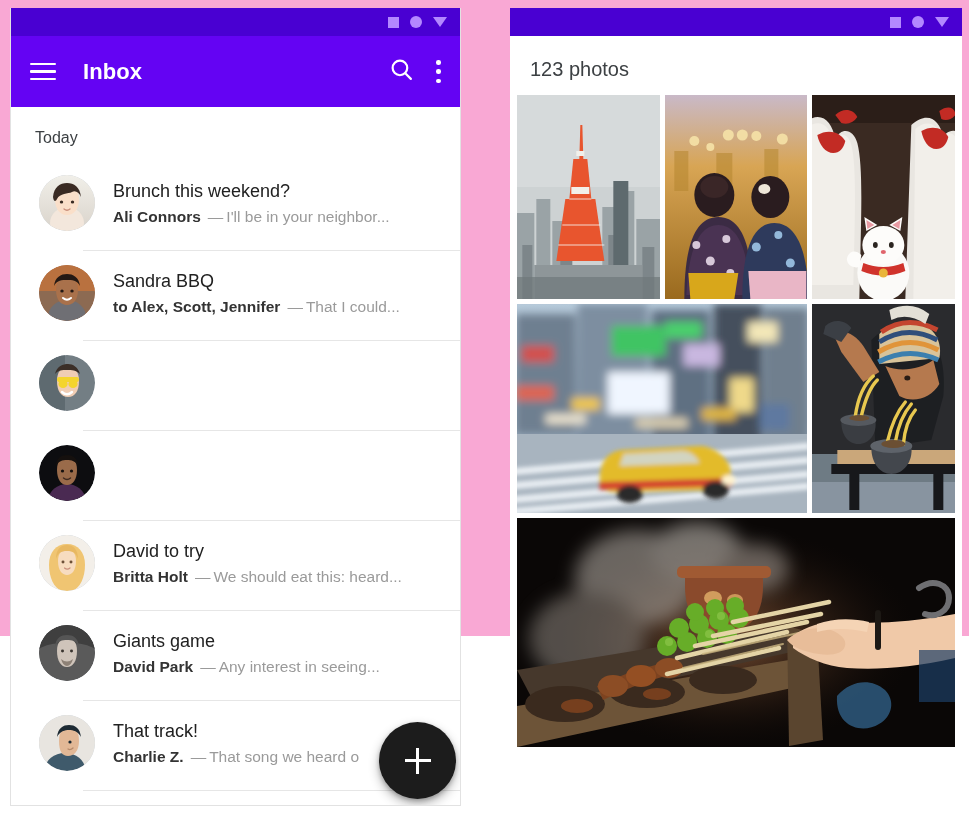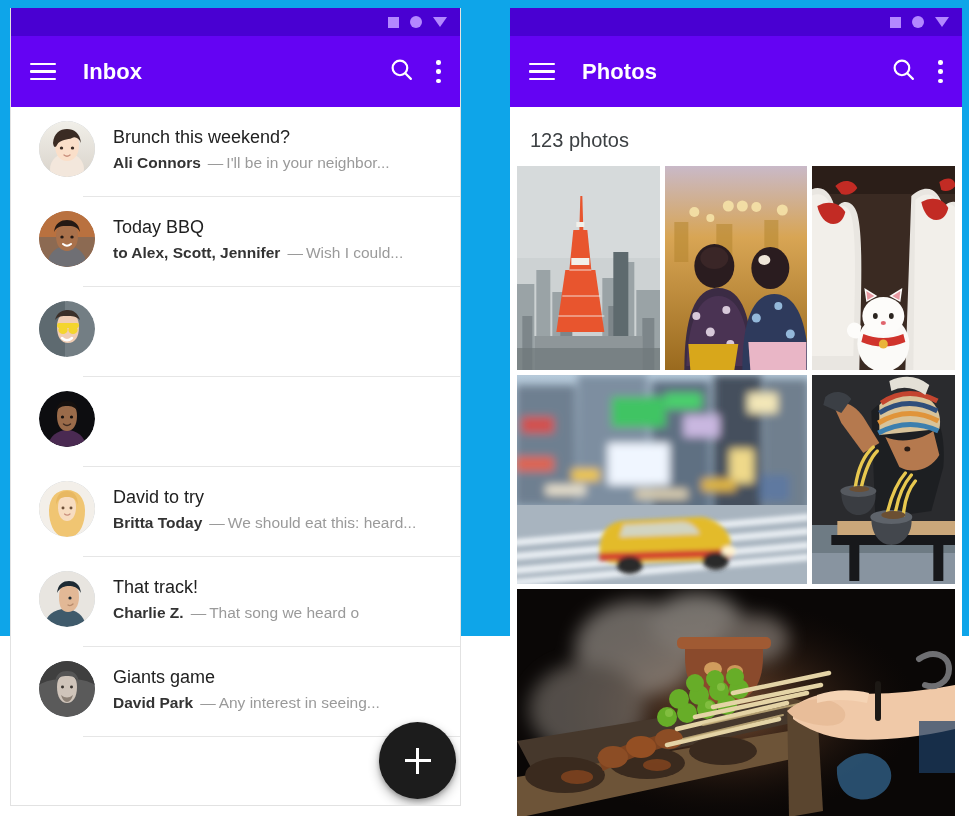--- a/index.html
+++ b/index.html
@@ -2,21 +2,21 @@
 <html><head>
 <meta charset="utf-8">
 <style>
   * { box-sizing: border-box; margin: 0; padding: 0; }
   html, body {
     width: 969px; height: 816px;
     background: #ffffff;
     font-family: "Liberation Sans", sans-serif;
     overflow: hidden;
   }
-  .stage { position: relative; width: 969px; height: 636px; background: #0ea5e9; }
+  .stage { position: relative; width: 969px; height: 636px; background: #f9a8d4; }
 
   
   .panel {
     position: absolute;
     background: #ffffff;
     overflow: hidden;
   }
   .panel.left  { left: 10px;  top: 8px; width: 451px; height: 798px;
                  border: 1px solid #e2e2e2; border-top: none; }
   .panel.right { left: 510px; top: 8px; width: 452px; height: 808px; }
@@ -141,20 +141,21 @@
             </svg>
         </span>
         <span class="dots">
             <i></i>
             <i></i>
             <i></i>
           </span>
       </span>
     </div>
 
+    <div class="section-label">Today</div>
 
     <div class="mail-list">
 
       <div class="mail-row">
         <span class="avatar">
           <svg viewBox="0 0 56 56">
               <defs>
                 <clipPath id="c1">
                   <circle cx="28" cy="28" r="28"></circle>
                 </clipPath>
@@ -198,23 +199,23 @@
             <ellipse cx="28" cy="52" rx="19" ry="17" fill="#6f6f74"></ellipse>
             <path d="M17 25c0-9 5-13 11-13s11 4 11 13c0 10-5 15-11 15s-11-5-11-15z" fill="#a9714b"></path>
             <path d="M15 21c1-9 7-12 13-12s12 3 13 12c-3-6-8-6-13-6s-10 0-13 6z" fill="#241914"></path>
             <ellipse cx="23" cy="26" rx="1.7" ry="1.6" fill="#241914"></ellipse>
                 <ellipse cx="33" cy="26" rx="1.7" ry="1.6" fill="#241914"></ellipse>
             <path d="M24 33q4 3.5 8 0" stroke="#ffffff" stroke-width="2" fill="none" stroke-linecap="round"></path>
               </g>
             </svg>
         </span>
         <span class="mail-text">
-          <span class="mail-subject">Today BBQ</span>
+          <span class="mail-subject">Sandra BBQ</span>
           <span class="mail-sub">
-            <span class="mail-sender">to Alex, Scott, Jennifer</span><span class="mail-dash">—</span><span class="mail-snip">Wish I could...</span>
+            <span class="mail-sender">to Alex, Scott, Jennifer</span><span class="mail-dash">—</span><span class="mail-snip">That I could...</span>
           </span>
         </span>
         <span class="divider"></span>
       </div>
 
       <div class="mail-row">
         <span class="avatar">
           <svg viewBox="0 0 56 56">
               <defs>
                 <clipPath id="c3">
@@ -273,48 +274,21 @@
             <path d="M17 24c0-10 5-14 11-14s11 4 11 14c-2-6-5-8-11-8s-9 2-11 8z" fill="#e8b862"></path>
             <ellipse cx="24" cy="27" rx="1.5" ry="1.4" fill="#6d5038"></ellipse>
                 <ellipse cx="32" cy="27" rx="1.5" ry="1.4" fill="#6d5038"></ellipse>
             <path d="M25.5 33q2.8 2.2 5.5 0" stroke="#c98f7c" stroke-width="1.2" fill="none" stroke-linecap="round"></path>
               </g>
             </svg>
         </span>
         <span class="mail-text">
           <span class="mail-subject">David to try</span>
           <span class="mail-sub">
-            <span class="mail-sender">Britta Today</span><span class="mail-dash">—</span><span class="mail-snip">We should eat this: heard...</span>
-          </span>
-        </span>
-        <span class="divider"></span>
-      </div>
-
-      <div class="mail-row">
-        <span class="avatar">
-          <svg viewBox="0 0 56 56">
-              <defs>
-                <clipPath id="c7">
-                  <circle cx="28" cy="28" r="28"></circle>
-                </clipPath>
-              </defs>
-            <g clip-path="url(#c7)">
-                <rect width="56" height="56" fill="#e8e5e0"></rect>
-            <ellipse cx="26" cy="54" rx="20" ry="16" fill="#3f5a6b"></ellipse>
-            <path d="M20 26c0-10 4-14 10-14s10 4 10 14c0 10-5 15-11 15s-9-5-9-15z" fill="#e2b896"></path>
-            <path d="M18 22c1-9 6-12 12-12s11 3 12 12c-3-6-8-7-12-7s-9 1-12 7z" fill="#1d2a33"></path>
-            <ellipse cx="31" cy="27" rx="1.6" ry="1.5" fill="#1d2a33"></ellipse>
-            <path d="M34 33q-2.5 2.5-5 1" stroke="#b68a6b" stroke-width="1.3" fill="none" stroke-linecap="round"></path>
-              </g>
-            </svg>
-        </span>
-        <span class="mail-text">
-          <span class="mail-subject">That track!</span>
-          <span class="mail-sub">
-            <span class="mail-sender">Charlie Z.</span><span class="mail-dash">—</span><span class="mail-snip">That song we heard o</span>
+            <span class="mail-sender">Britta Holt</span><span class="mail-dash">—</span><span class="mail-snip">We should eat this: heard...</span>
           </span>
         </span>
         <span class="divider"></span>
       </div>
 
       <div class="mail-row">
         <span class="avatar">
           <svg viewBox="0 0 56 56">
               <defs>
                 <clipPath id="c6">
@@ -334,57 +308,63 @@
             </svg>
         </span>
         <span class="mail-text">
           <span class="mail-subject">Giants game</span>
           <span class="mail-sub">
             <span class="mail-sender">David Park</span><span class="mail-dash">—</span><span class="mail-snip">Any interest in seeing...</span>
           </span>
         </span>
         <span class="divider"></span>
       </div>
+
+      <div class="mail-row">
+        <span class="avatar">
+          <svg viewBox="0 0 56 56">
+              <defs>
+                <clipPath id="c7">
+                  <circle cx="28" cy="28" r="28"></circle>
+                </clipPath>
+              </defs>
+            <g clip-path="url(#c7)">
+                <rect width="56" height="56" fill="#e8e5e0"></rect>
+            <ellipse cx="26" cy="54" rx="20" ry="16" fill="#3f5a6b"></ellipse>
+            <path d="M20 26c0-10 4-14 10-14s10 4 10 14c0 10-5 15-11 15s-9-5-9-15z" fill="#e2b896"></path>
+            <path d="M18 22c1-9 6-12 12-12s11 3 12 12c-3-6-8-7-12-7s-9 1-12 7z" fill="#1d2a33"></path>
+            <ellipse cx="31" cy="27" rx="1.6" ry="1.5" fill="#1d2a33"></ellipse>
+            <path d="M34 33q-2.5 2.5-5 1" stroke="#b68a6b" stroke-width="1.3" fill="none" stroke-linecap="round"></path>
+              </g>
+            </svg>
+        </span>
+        <span class="mail-text">
+          <span class="mail-subject">That track!</span>
+          <span class="mail-sub">
+            <span class="mail-sender">Charlie Z.</span><span class="mail-dash">—</span><span class="mail-snip">That song we heard o</span>
+          </span>
+        </span>
+        <span class="divider"></span>
+      </div>
     </div>
 
     <div class="fab">
       <span class="plus-h"></span>
       <span class="plus-v"></span>
     </div>
   </div>
 
   <div class="panel right">
 
     <div class="statusbar">
       <span class="sb-sq"></span>
       <span class="sb-ci"></span>
       <span class="sb-tri"></span>
     </div>
 
-    <div class="appbar">
-      <span class="menu-icon">
-        <span></span>
-          <span></span>
-          <span></span>
-      </span>
-      <span class="appbar-title">Photos</span>
-      <span class="appbar-actions">
-        <span class="ic">
-          <svg width="25" height="25" viewBox="0 0 24 24" fill="none" stroke="#fff" stroke-width="2.1" stroke-linecap="round">
-              <circle cx="10.5" cy="10.5" r="7"></circle>
-              <line x1="15.6" y1="15.6" x2="21" y2="21"></line>
-            </svg>
-        </span>
-        <span class="dots">
-            <i></i>
-            <i></i>
-            <i></i>
-          </span>
-      </span>
-    </div>
 
     <div class="photo-count">123 photos</div>
 
     <div class="photo-grid">
 
       <div class="tile r1">
         <svg viewBox="0 0 144 204" preserveAspectRatio="xMidYMid slice">
           <rect width="144" height="204" fill="#cdd2d3"></rect>
           <rect width="144" height="92" fill="#d6dadb"></rect>
           <g fill="#9aa3a6">

